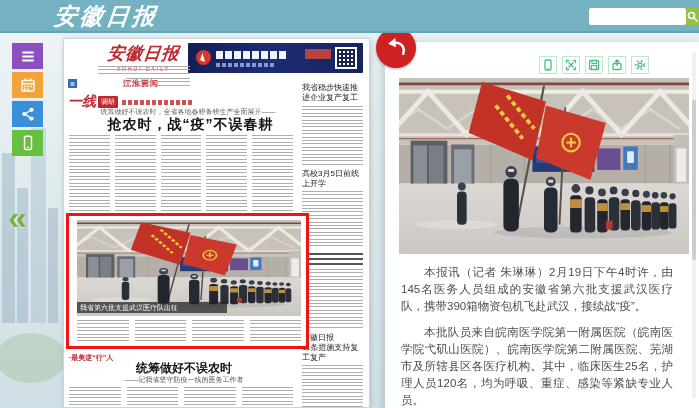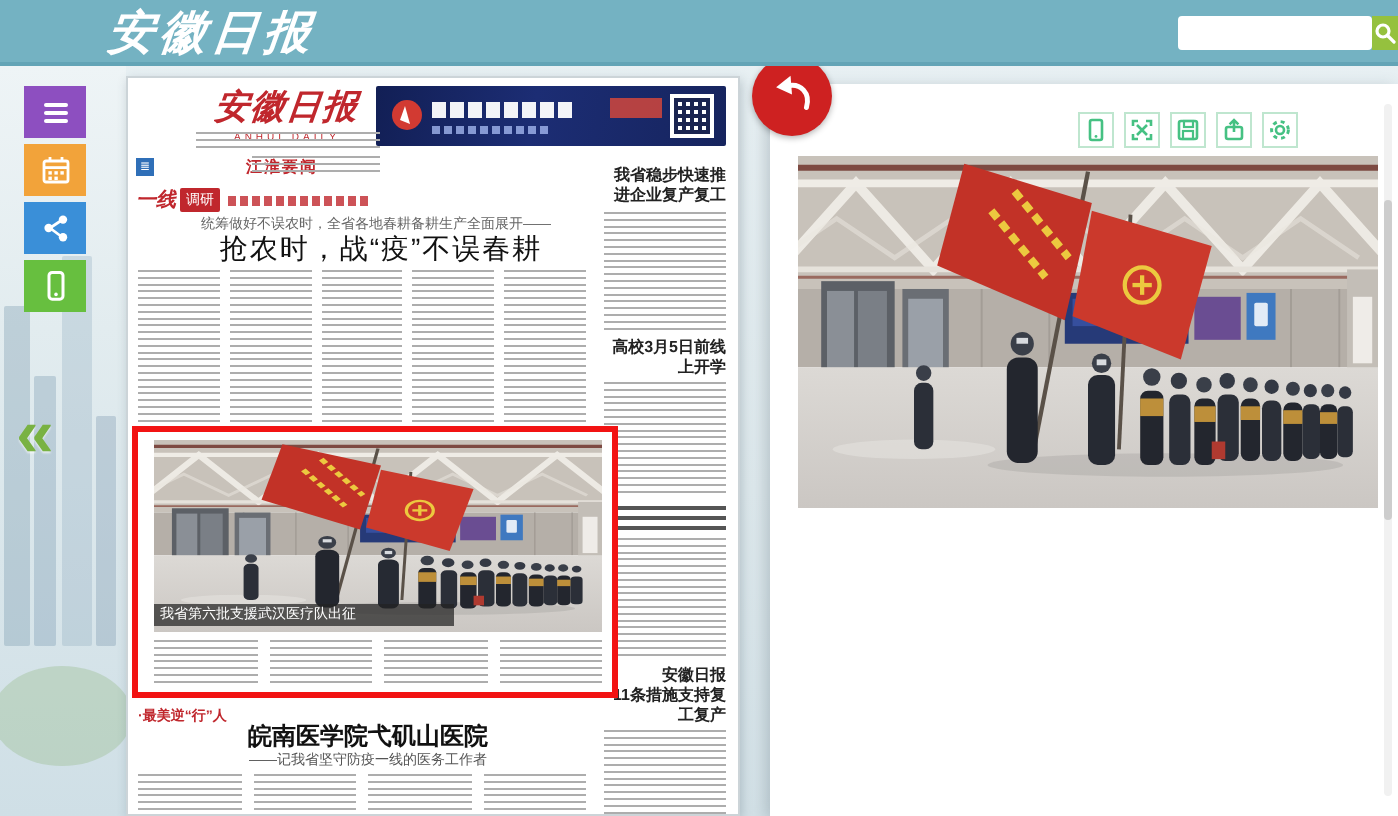--- a/index.html
+++ b/index.html
@@ -71,39 +71,39 @@
              background:rgba(210,70,60,.85); }
 
   .badge-row { position:absolute; left:4px; top:39px; height:10px; display:flex; align-items:center;gap:44px; }
   .badge-ico { width:9px; height:9px; background:#2f6fb8; color:#fff; font-size:6px;
                display:flex; align-items:center; justify-content:center; margin-right:2px; }
   .badge-txt { color:#c0272d; font-weight:bold; font-size:8px; letter-spacing:1px; }
   .badge-lines { position:absolute; left:62px; top:39px; width:64px; height:9px; }
 
   .brand-row { position:absolute; left:4px; top:54px; display:flex; align-items:center; }
   .brand-cn { color:#c0272d; font-family:"DejaVu Serif", serif; font-style:italic;
-              font-weight:bold; font-size:10px; margin-right:2px; }
+              font-weight:bold; font-size:14px; margin-right:2px; }
   .brand-tag { background:#c0272d; color:#fff; font-size:7px; padding:1px 3px; border-radius:1px; }
   .brand-lines { width:70px; height:5px; margin-left:4px;
         background:repeating-linear-gradient(90deg,rgba(192,39,45,.8) 0 4px,transparent 4px 6px); }
 
   .kicker { position:absolute; left:24px; top:68px; width:200px; text-align:center;
             color:#666; font-size:7px; white-space:nowrap; overflow:hidden; }
   .headline { position:absolute; left:34px; top:77px; width:185px; text-align:center;
-              color:#111; font-weight:normal; font-size:14px; letter-spacing:1px; white-space:nowrap; }
+              color:#111; font-weight:bold; font-size:14px; letter-spacing:1px; white-space:nowrap; }
 
   .stx { background-image:repeating-linear-gradient(to bottom,#adadad 0,#adadad 1px,transparent 1px,transparent 3.4px); }
   .stx-b { background-image:repeating-linear-gradient(to bottom,#555 0,#555 2px,transparent 2px,transparent 5px); }
   .main-cols { position:absolute; left:5px; top:96px; width:224px; height:76px;
                display:flex; gap:5px; }
   .main-cols>div { flex:1; }
 
   .right-col { position:absolute; left:238px; top:44px; width:61px; height:326px; }
   .rc-abs { position:absolute; left:0; width:61px; }
-  .rc-h { color:#222; font-weight:bold; font-size:8px; line-height:10px; text-align:right; }
+  .rc-h { color:#222; font-weight:normal; font-size:8px; line-height:10px; text-align:left; }
 
   .redbox { position:absolute; left:2px; top:174px; width:243px; height:136px;
             border:3px solid #f21313; background:#fff; z-index:5; }
   .rb-photo { position:absolute; left:8px; top:4px; width:224px; height:96px; overflow:hidden; }
   .rb-caption { position:absolute; left:8px; top:86px; width:150px; height:11px;
                 background:rgba(35,35,35,.72); color:#fff; font-size:7px; line-height:11px;
                 padding-left:3px; white-space:nowrap; overflow:hidden; }
   .rb-cols { position:absolute; left:8px; top:104px; width:224px; height:24px; display:flex; gap:6px; }
   .rb-cols>div { flex:1; }
 
@@ -339,21 +339,21 @@
       <div class="rb-caption">我省第六批支援武汉医疗队出征</div>
       <div class="rb-cols">
         <div class="stx"></div>
           <div class="stx"></div>
           <div class="stx"></div>
           <div class="stx"></div>
       </div>
     </div>
 
     <div class="bot-label">·最美逆“行”人</div>
-    <div class="bot-headline">皖南医学院弋矶山医院</div>
+    <div class="bot-headline">统筹做好不误农时</div>
     <div class="bot-sub">——记我省坚守防疫一线的医务工作者</div>
     <div class="bot-cols">
       <div class="stx"></div>
         <div class="stx"></div>
         <div class="stx"></div>
         <div class="stx"></div>
     </div>
   </div>
 
   <div class="panel">
@@ -397,19 +397,24 @@
         </svg>
       </button>
     </div>
 
     <div class="v-photo">
       <svg width="290" height="176" viewBox="0 0 300 180" preserveAspectRatio="none">
         <use href="#stationScene"></use>
       </svg>
     </div>
 
+    <div class="v-article">
+      <p>本报讯（记者 朱琳琳）2月19日下午4时许，由145名医务人员组成的安徽省第六批支援武汉医疗队，携带390箱物资包机飞赴武汉，接续战“疫”。</p>
+      <p>本批队员来自皖南医学院第一附属医院（皖南医学院弋矶山医院）、皖南医学院第二附属医院、芜湖市及所辖县区各医疗机构。其中，临床医生25名，护理人员120名，均为呼吸、重症、感染等紧缺专业人员。</p>
+
+    </div>
 
     <div class="v-scroll">
       <div class="v-thumb"></div>
     </div>
   </div>
 
 </div>
 
 </body></html>

